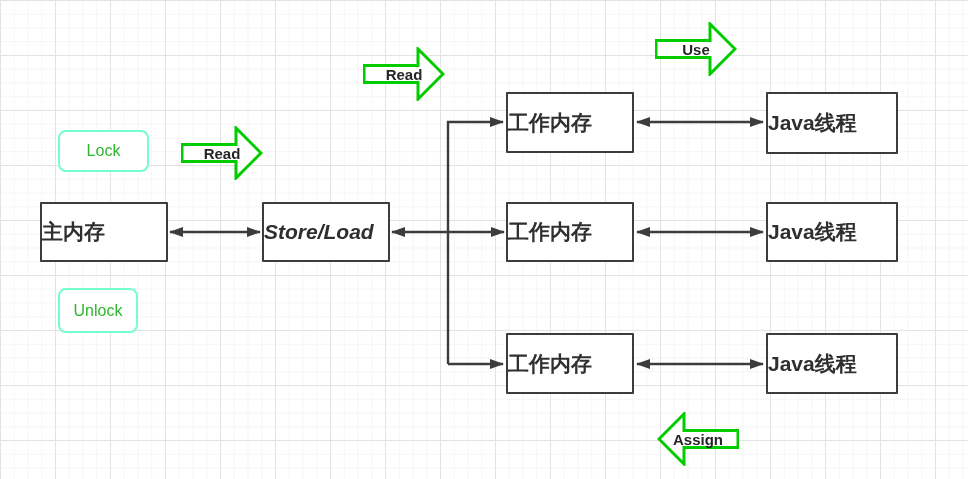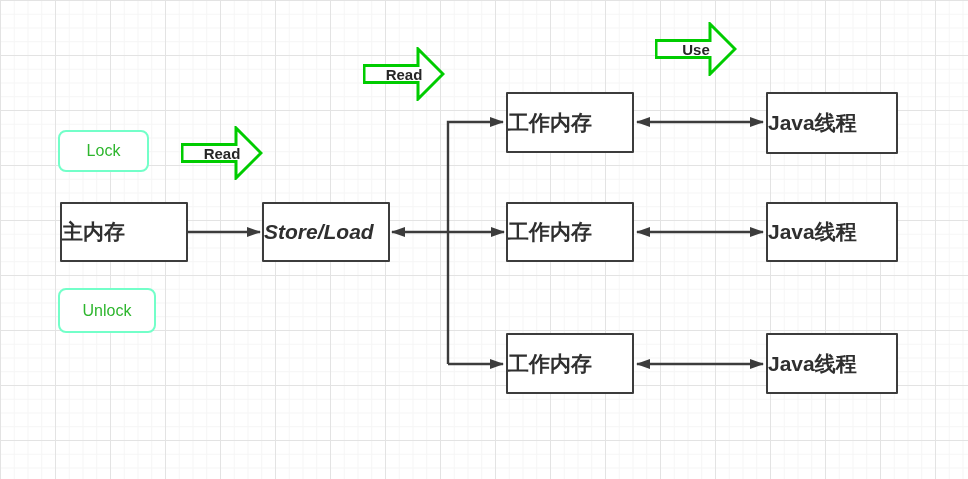--- a/index.html
+++ b/index.html
@@ -50,21 +50,21 @@
     </defs>
     <path d="M170,232 H260" stroke="#3c3c3c" stroke-width="2.4" fill="none" marker-start="url(#ah)" marker-end="url(#ah)"></path>
     <path d="M392,232 H504" stroke="#3c3c3c" stroke-width="2.4" fill="none" marker-start="url(#ah)" marker-end="url(#ah)"></path>
     <path d="M448,364 V122 H503" stroke="#3c3c3c" stroke-width="2.4" fill="none" marker-end="url(#ah)"></path>
     <path d="M448,364 H503" stroke="#3c3c3c" stroke-width="2.4" fill="none" marker-end="url(#ah)"></path>
     <path d="M637,122 H763" stroke="#3c3c3c" stroke-width="2.4" fill="none" marker-start="url(#ah)" marker-end="url(#ah)"></path>
     <path d="M637,232 H763" stroke="#3c3c3c" stroke-width="2.4" fill="none" marker-start="url(#ah)" marker-end="url(#ah)"></path>
     <path d="M637,364 H763" stroke="#3c3c3c" stroke-width="2.4" fill="none" marker-start="url(#ah)" marker-end="url(#ah)"></path>
   </svg>
 
-  <div class="node" style="left:40px;top:202px;width:128px;height:60px;margin-left:20px;">
+  <div class="node" style="left:40px;top:202px;width:128px;height:60px;">
     <span>主内存</span>
   </div>
 
   <div class="node" style="left:262px;top:202px;width:128px;height:60px;font-style:italic;">
     <span>Store/Load</span>
   </div>
 
   <div class="node" style="left:506px;top:92px;width:128px;height:61px;">
     <span>工作内存</span>
   </div>
@@ -81,21 +81,21 @@
   <div class="node" style="left:766px;top:202px;width:132px;height:60px;">
     <span>Java线程</span>
   </div>
   <div class="node" style="left:766px;top:333px;width:132px;height:61px;">
     <span>Java线程</span>
   </div>
 
   <div class="badge" style="left:58px;top:130px;width:91px;height:42px;">
     <span>Lock</span>
   </div>
-  <div class="badge" style="left:58px;top:288px;width:98px;height:45px;">
+  <div class="badge" style="left:58px;top:288px;width:80px;height:45px;">
     <span>Unlock</span>
   </div>
 
   <div class="block-arrow" style="left:181px;top:126px;">
     <svg width="82" height="54" viewBox="0 0 82 54">
       <polygon points="1,18.5 55,18.5 55,2 80,27 55,52 55,35.5 1,35.5" fill="#ffffff" stroke="#00cc00" stroke-width="3"></polygon>
     </svg>
     <span class="lbl">Read</span>
   </div>
 
@@ -108,14 +108,20 @@
 
   <div class="block-arrow" style="left:655px;top:22px;">
     <svg width="82" height="54" viewBox="0 0 82 54">
       <polygon points="1,18.5 55,18.5 55,2 80,27 55,52 55,35.5 1,35.5" fill="#ffffff" stroke="#00cc00" stroke-width="3"></polygon>
     </svg>
     <span class="lbl">Use</span>
   </div>
 
 
 
+  <div class="block-arrow" style="left:657px;top:412px;">
+    <svg width="82" height="54" viewBox="0 0 82 54">
+      <polygon points="81,18.5 27,18.5 27,2 2,27 27,52 27,35.5 81,35.5" fill="#ffffff" stroke="#00cc00" stroke-width="3"></polygon>
+    </svg>
+    <span class="lbl">Assign</span>
+  </div>
 
 </div>
 
 </body></html>

